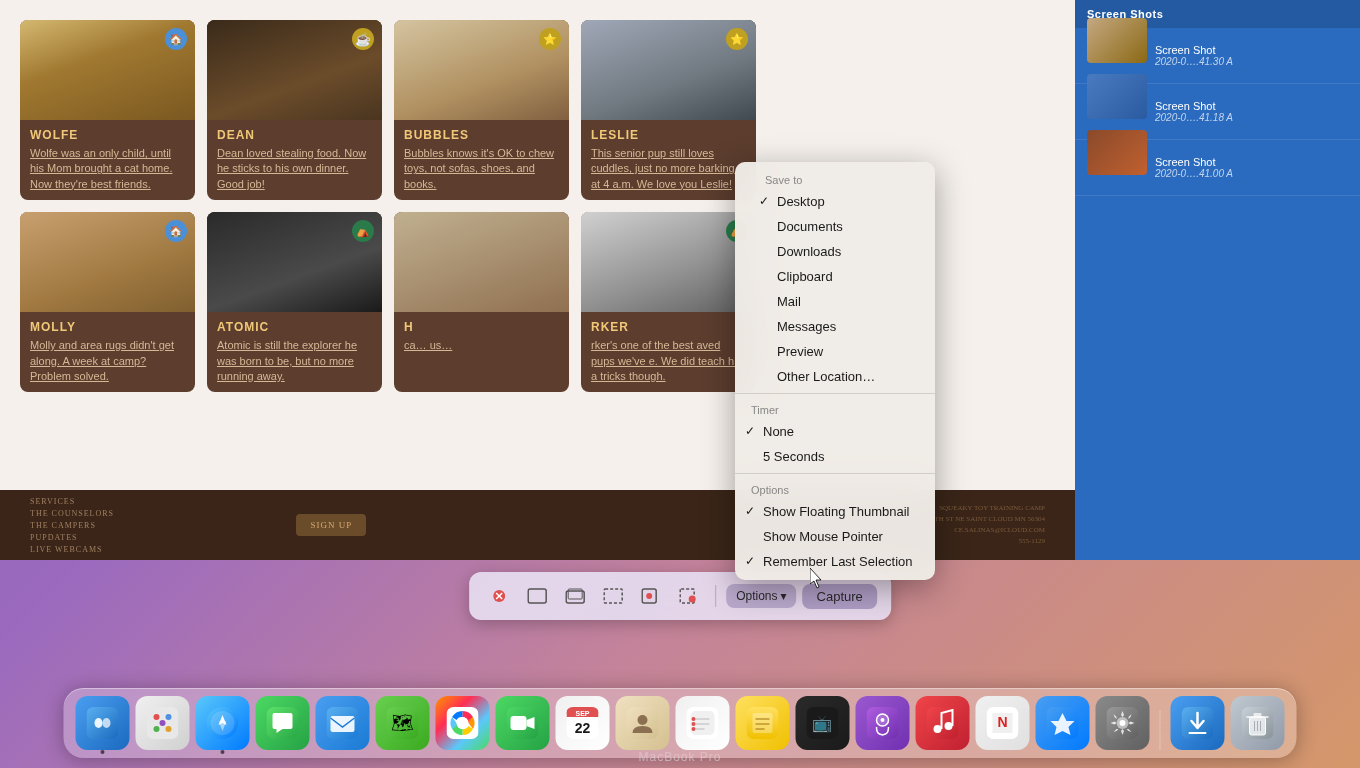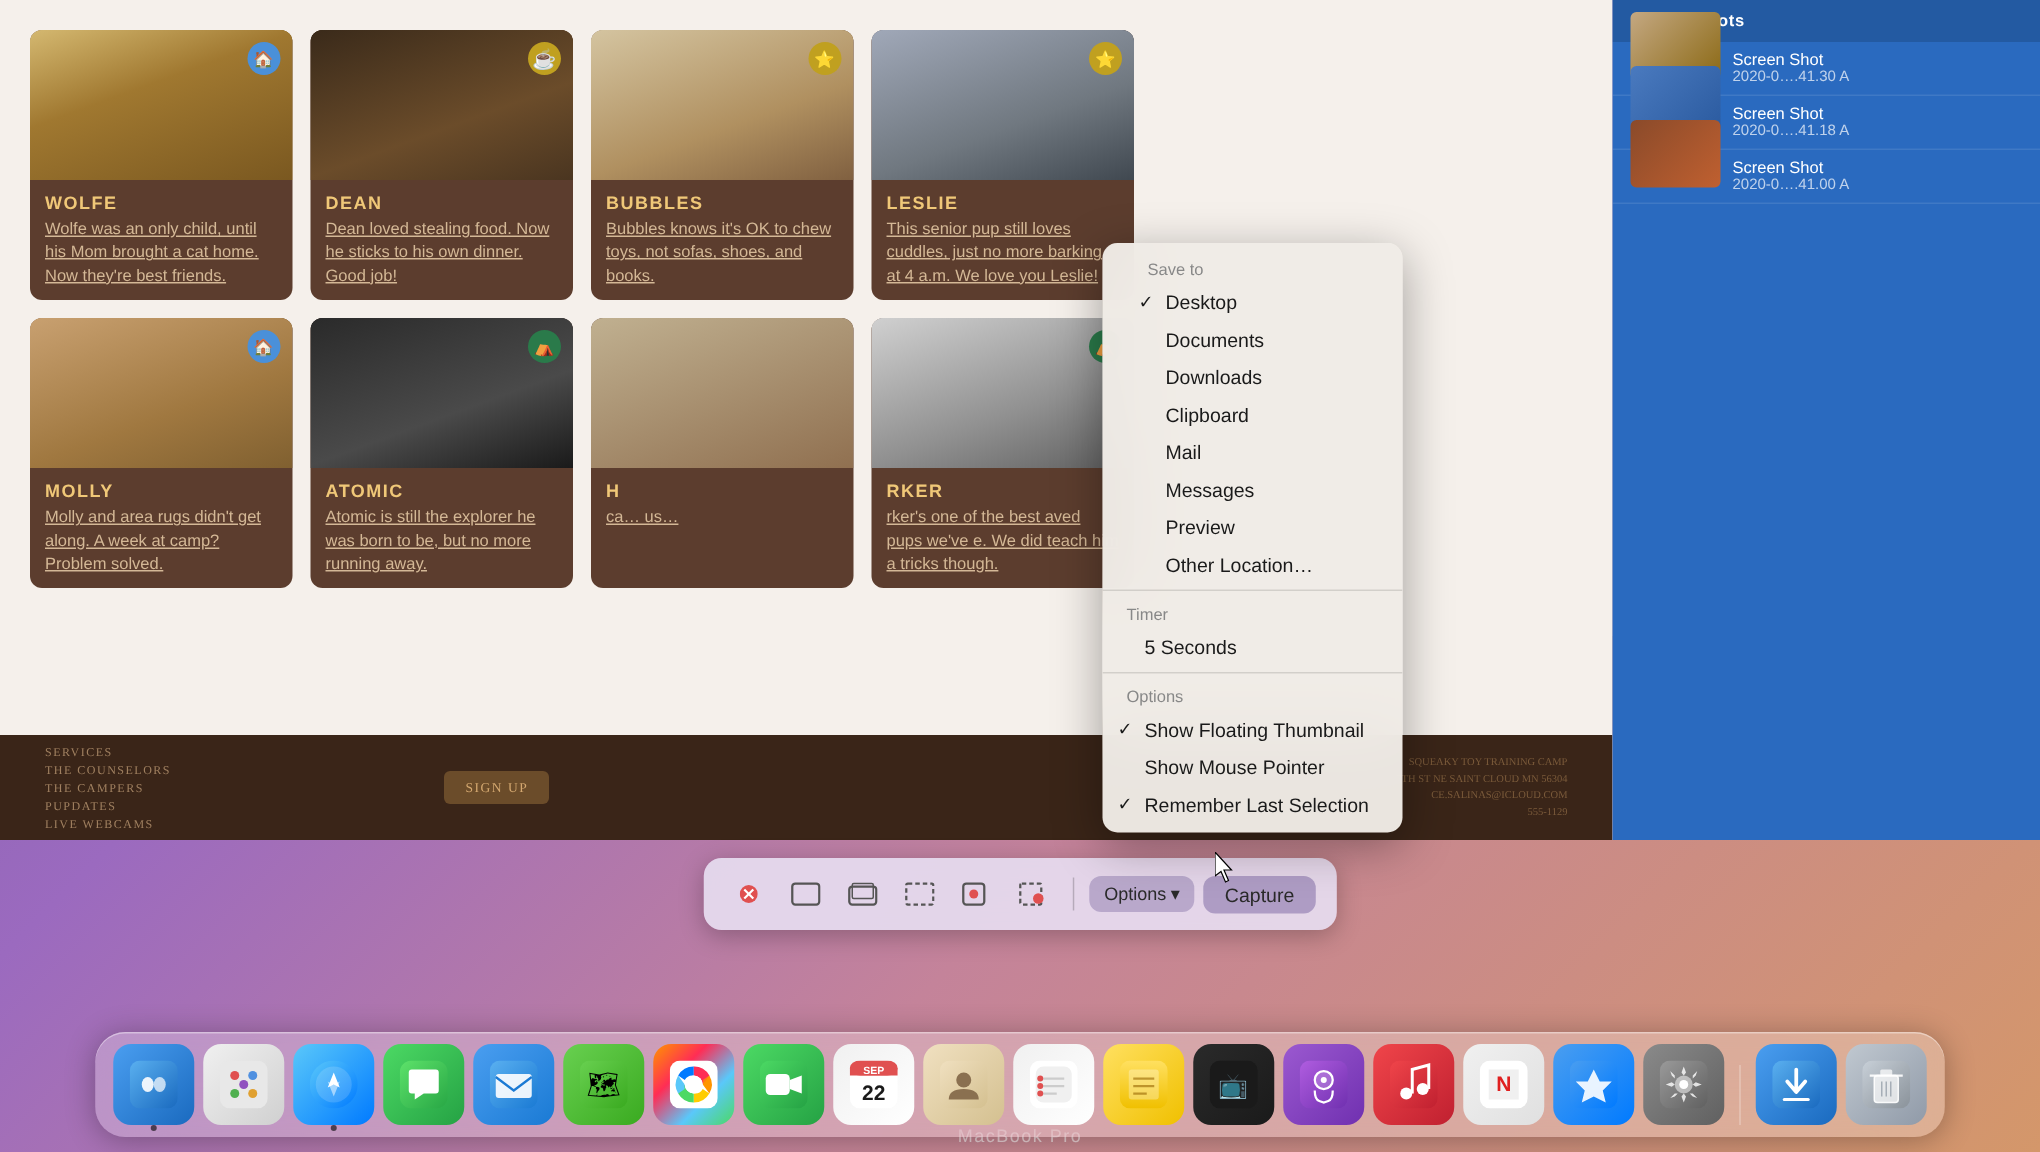--- a/index.html
+++ b/index.html
@@ -152,33 +152,34 @@
       position: absolute;
       top: 0;
       right: 0;
       width: 285px;
       height: 560px;
       background: #2a6abf;
       overflow: hidden;
     }
 
     .screenshot-item {
-      padding: 6px 12px;
+      padding: 16px 12px;
       border-bottom: 1px solid rgba(255,255,255,0.1);
     }
 
     .screenshot-title {
       color: white;
       font-size: 11px;
       font-weight: 500;
     }
 
     .screenshot-date {
       color: rgba(255,255,255,0.7);
       font-size: 10px;
+      font-style: italic;
     }
 
     .screenshot-thumb {
       width: 60px;
       height: 45px;
       background: #8B7355;
       border-radius: 4px;
       float: right;
       margin-top: -30px;
     }
@@ -529,20 +530,21 @@
       <div class="menu-item">Clipboard</div>
       <div class="menu-item">Mail</div>
       <div class="menu-item">Messages</div>
       <div class="menu-item">Preview</div>
       <div class="menu-item">Other Location…</div>
     </div>
     <div class="menu-divider"></div>
 
     <div>
       <div class="menu-section-header">Timer</div>
+      <div class="menu-item checked">None</div>
       <div class="menu-item">5 Seconds</div>
     </div>
     <div class="menu-divider"></div>
 
     <div style="padding-bottom:6px;">
       <div class="menu-section-header">Options</div>
       <div class="menu-item checked">Show Floating Thumbnail</div>
       <div class="menu-item">Show Mouse Pointer</div>
       <div class="menu-item checked">Remember Last Selection</div>
     </div>

